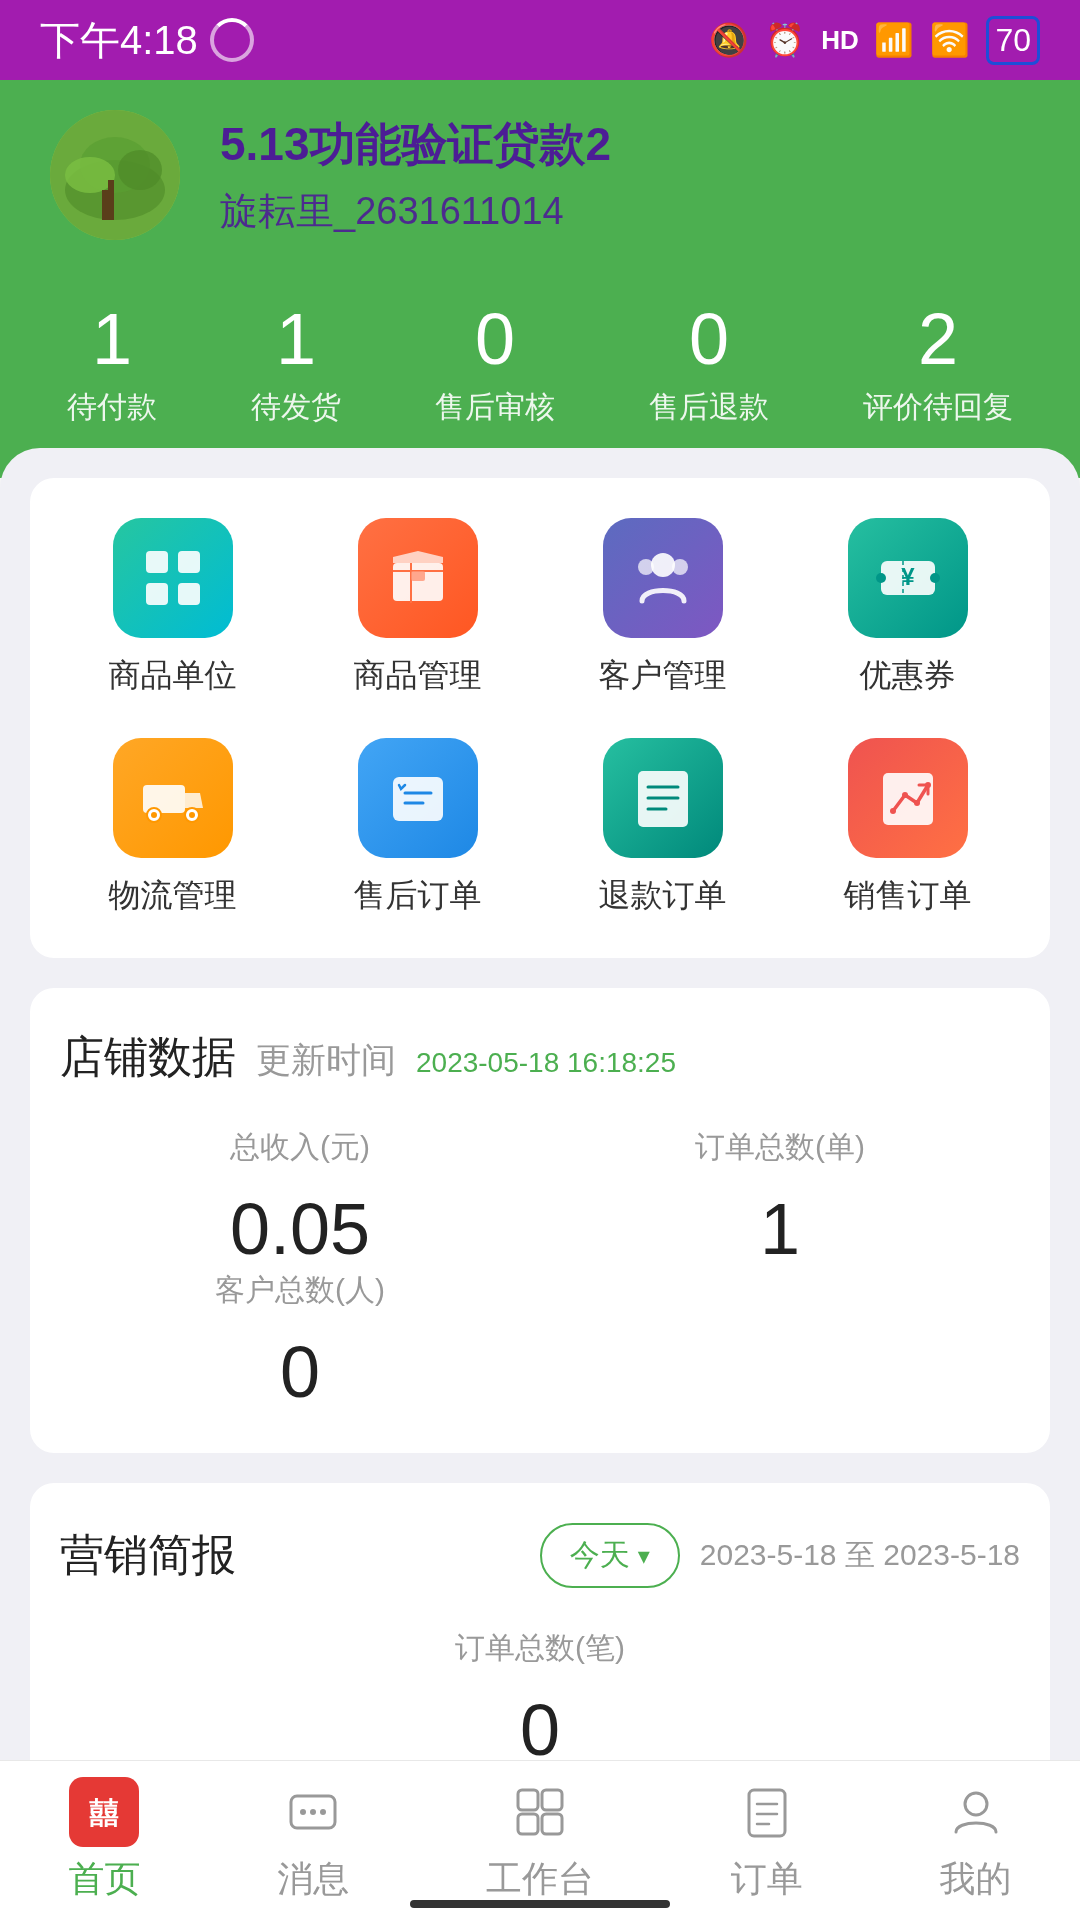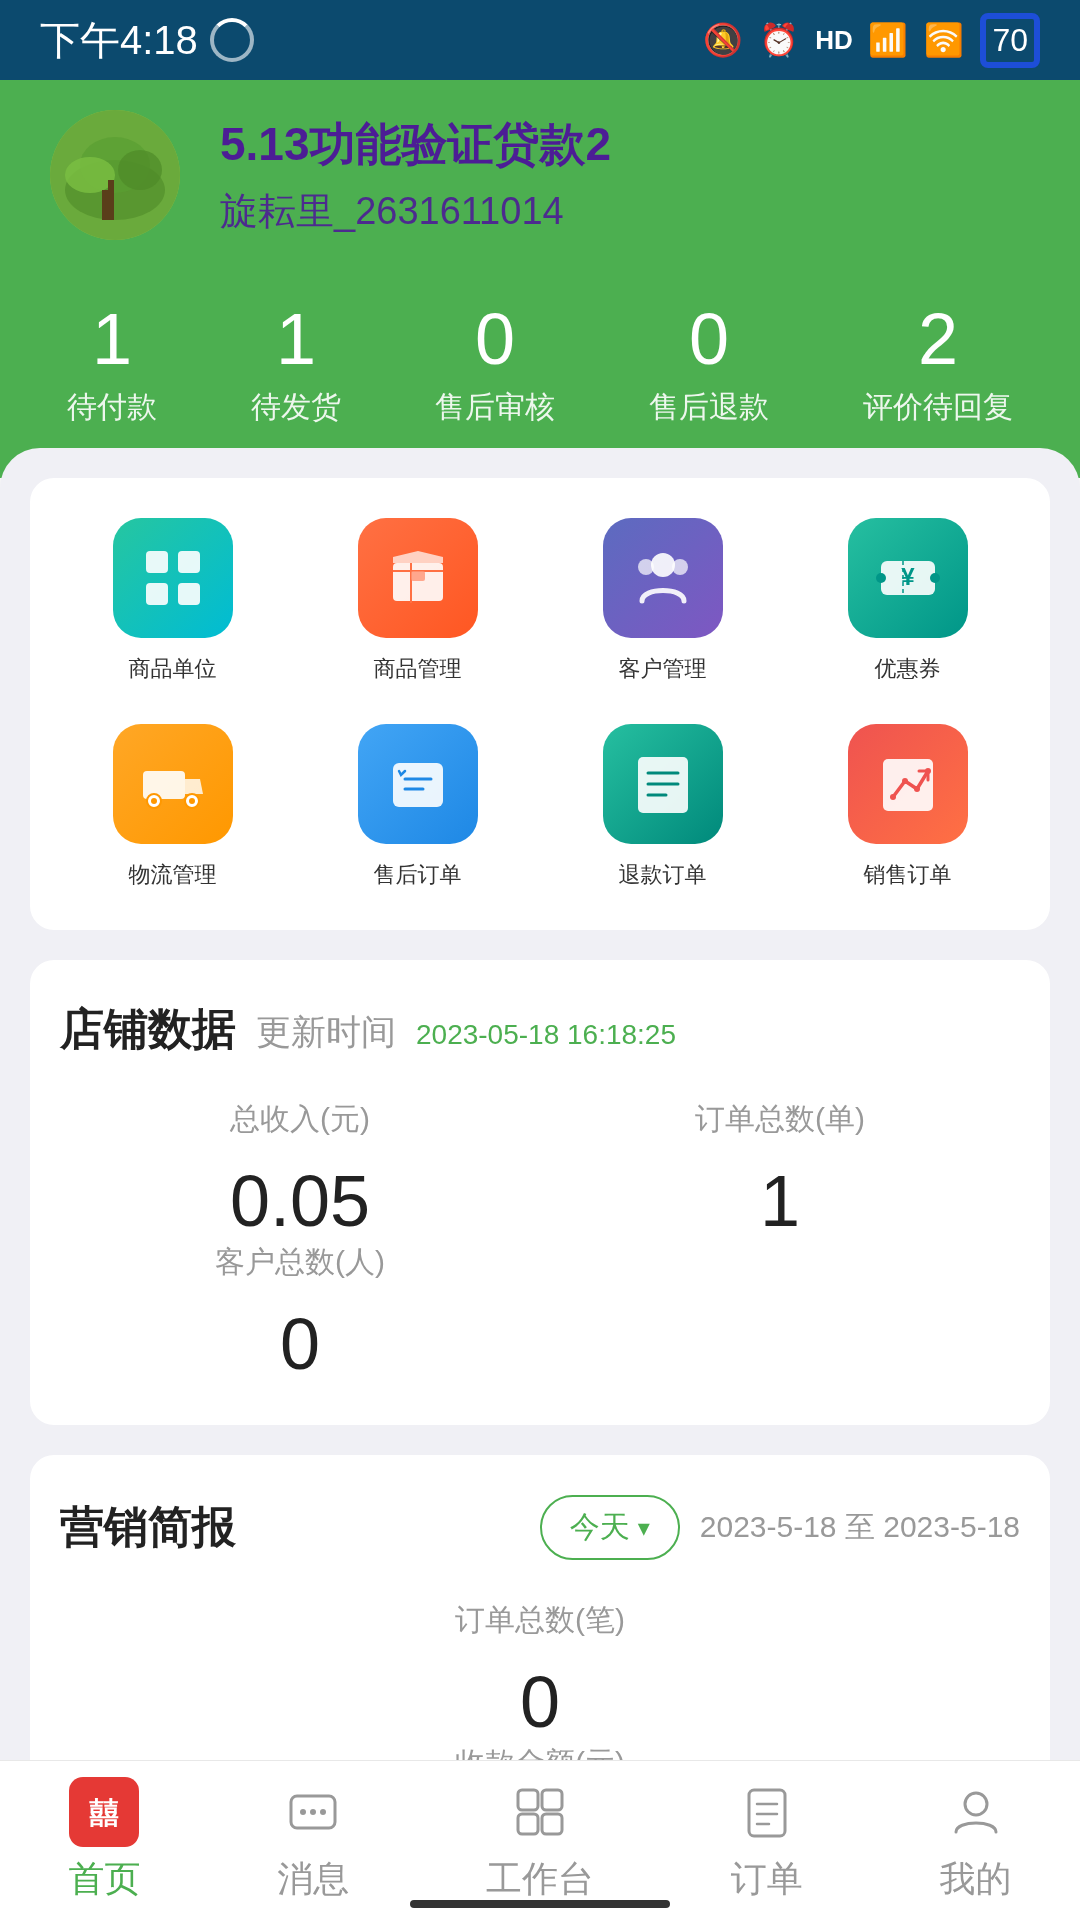--- a/index.html
+++ b/index.html
@@ -7,21 +7,21 @@
     html, body {
       width: 1080px;
       height: 1920px;
       font-family: -apple-system, "PingFang SC", "Microsoft YaHei", sans-serif;
       background: #f5f5f5;
       overflow: hidden;
     }
 
     
     .status-bar {
-      background: #0c4a6e;
+      background: #a21caf;
       height: 80px;
       display: flex;
       align-items: center;
       justify-content: space-between;
       padding: 17px 40px;
     }
     .status-time {
       font-size: 40px;
       color: #fff;
       font-weight: 500;
@@ -42,21 +42,21 @@
       align-items: center;
       gap: 16px;
     }
     .status-icons span {
       color: #fff;
       font-size: 32px;
     }
     .battery-box {
       display: inline-flex;
       align-items: center;
-      border: 6px solid #1d4ed8;
+      border: 3px solid #1d4ed8;
       border-radius: 8px;
       padding: 3px 6px;
       font-size: 26px;
       color: #fff;
       gap: 4px;
     }
 
     
     .header {
       background: #4caf50;
@@ -142,21 +142,21 @@
     }
     .icon-box {
       width: 120px; height: 120px;
       border-radius: 28px;
       display: flex;
       align-items: center;
       justify-content: center;
     }
     .icon-box svg { width: 70px; height: 70px; }
     .icon-label {
-      font-size: 22px;
+      font-size: 32px;
       color: #333;
       text-align: center;
     }
 
     
     .bg-teal { background: linear-gradient(135deg, #26c6a0, #00bcd4); }
     .bg-orange { background: linear-gradient(135deg, #ff7043, #ff5722); }
     .bg-blue-purple { background: linear-gradient(135deg, #5c6bc0, #7e57c2); }
     .bg-teal2 { background: linear-gradient(135deg, #26bfa0, #009688); }
     .bg-yellow { background: linear-gradient(135deg, #ffa726, #ff9800); }
@@ -166,21 +166,21 @@
 
     
     .section-header {
       display: flex;
       align-items: baseline;
       gap: 20px;
       margin-bottom: 40px;
     }
     .section-title {
       font-size: 44px;
-      font-weight: 700;
+      font-weight: 400;
       color: #222;
     }
     .update-label {
       font-size: 35px;
       color: #999;
     }
     .update-time {
       font-size: 28px;
       color: #4caf50;
     }

